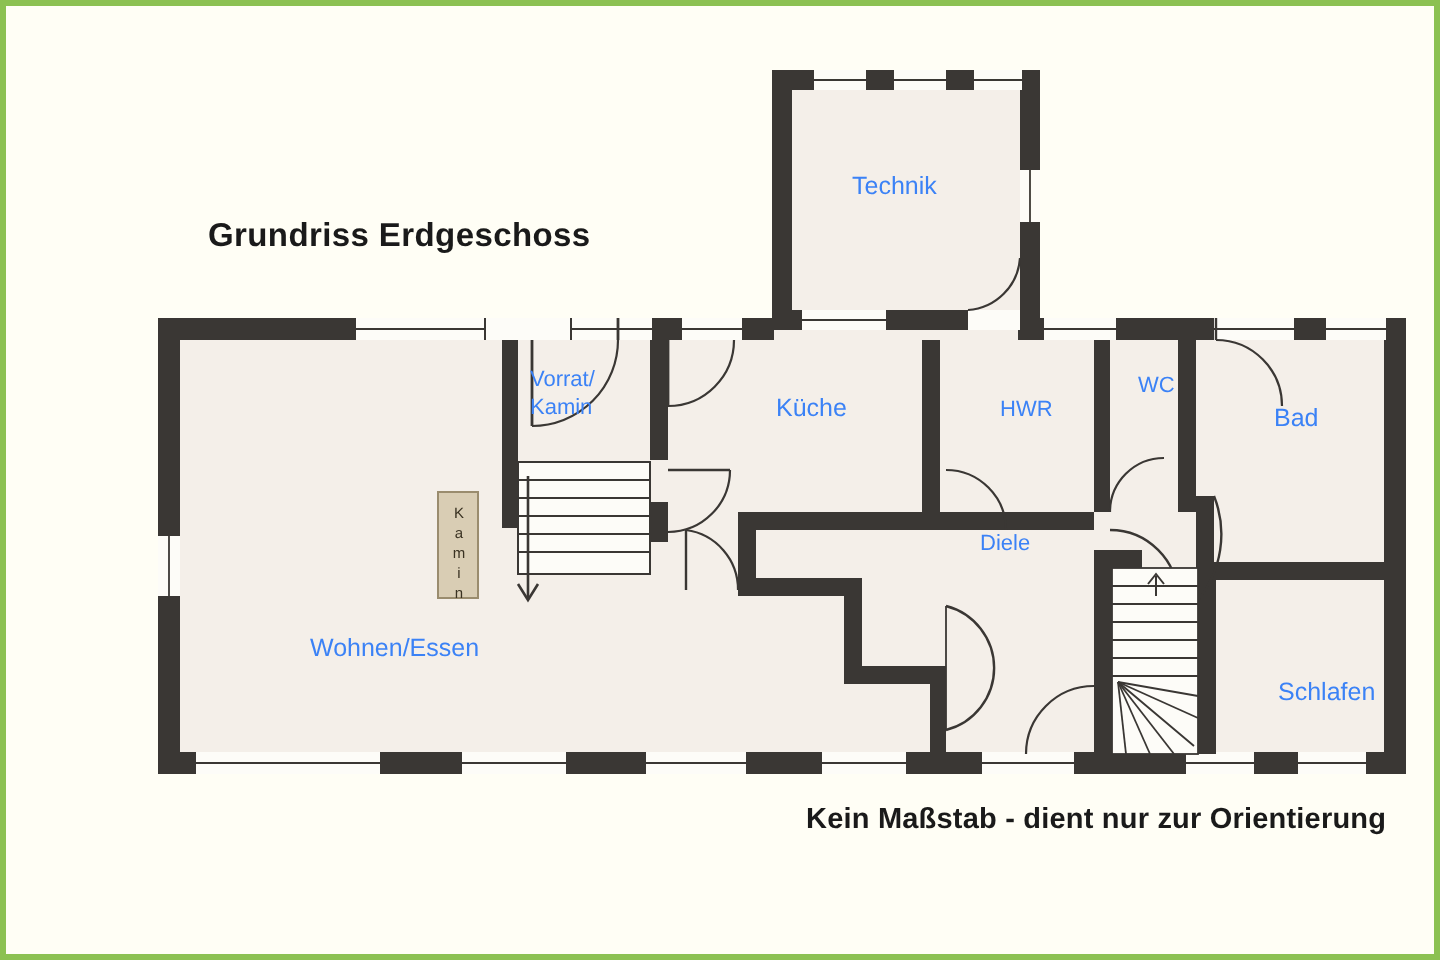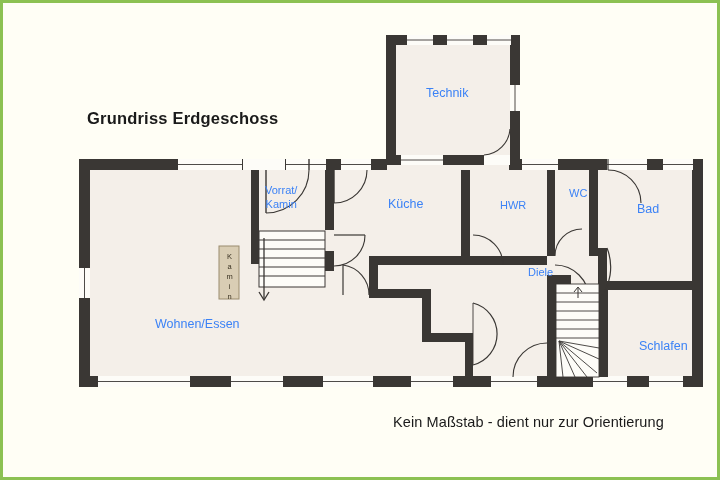--- a/index.html
+++ b/index.html
@@ -22,51 +22,49 @@
   #plan-svg {
     position: absolute;
     left: 0;
     top: 0;
     width: 720px;
     height: 480px;
     display: block;
   }
   .title-text {
     position: absolute;
-    left: 84px;
+    left: 101px;
     top: 106px;
     font-size: 16.5px;
     font-weight: bold;
     color: #1a1a1a;
     letter-spacing: 0.2px;
     white-space: nowrap;
   }
   .footer-text {
     position: absolute;
-    left: 390px;
+    left: 400px;
     top: 399px;
     font-size: 14.5px;
-    font-weight: normal;
+    font-weight: bold;
     color: #1a1a1a;
     letter-spacing: 0.1px;
     white-space: nowrap;
-    margin-top: 12px;
   }
   .room-label {
     position: absolute;
     font-size: 12.5px;
     color: #3b82f6;
     white-space: nowrap;
     font-family: "Liberation Sans", sans-serif;
   }
   .room-label.small {
     font-size: 11px;
   }
   .room-label.two-line {
-    text-align: center;
     line-height: 1.25;
   }
   .kamin-label {
     position: absolute;
     font-size: 7.5px;
     color: #3a3222;
     letter-spacing: 1px;
     writing-mode: vertical-rl;
     text-orientation: upright;
     white-space: nowrap;
@@ -353,19 +351,19 @@
   <div class="room-label" style="left:385px; top:194px;">Küche</div>
 
   <div class="room-label" style="left:423px; top:83px;">Technik</div>
 
   <div class="room-label small" style="left:497px; top:196px;">HWR</div>
 
   <div class="room-label small" style="left:566px; top:184px;">WC</div>
 
   <div class="room-label" style="left:634px; top:199px;">Bad</div>
 
-  <div class="room-label small" style="left:525px; top:263px;">Diele</div>
+  <div class="room-label small" style="left:487px; top:263px;">Diele</div>
 
   <div class="room-label" style="left:636px; top:336px;">Schlafen</div>
 
   <div class="kamin-label" style="left:222px; top:249px;">Kamin</div>
 
 </div>
 
 </body></html>

